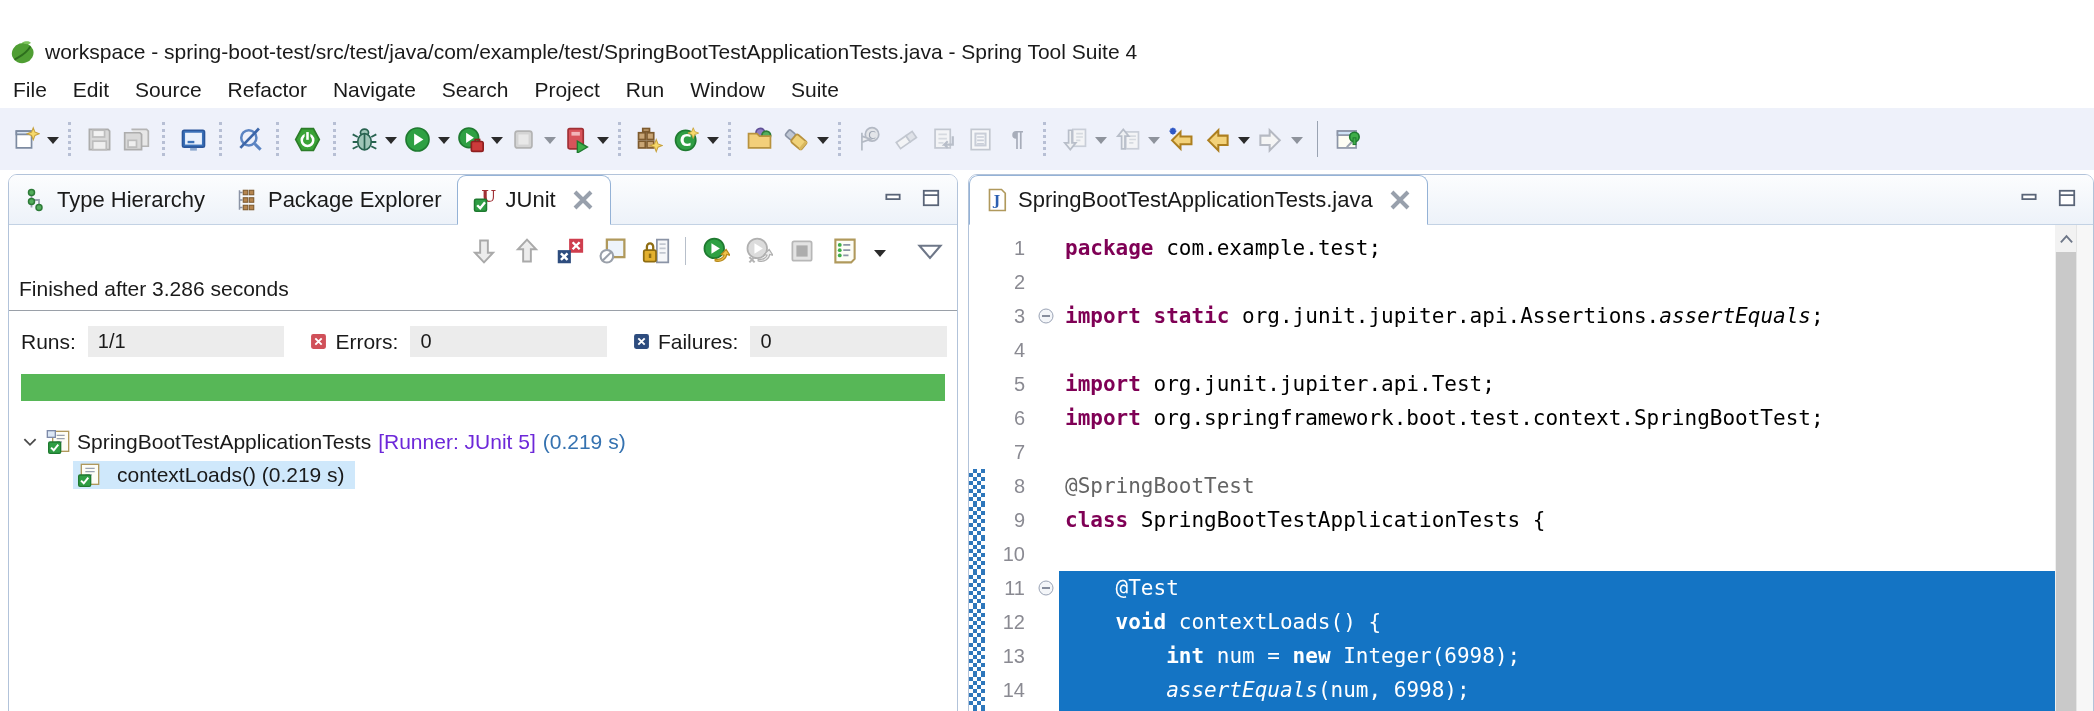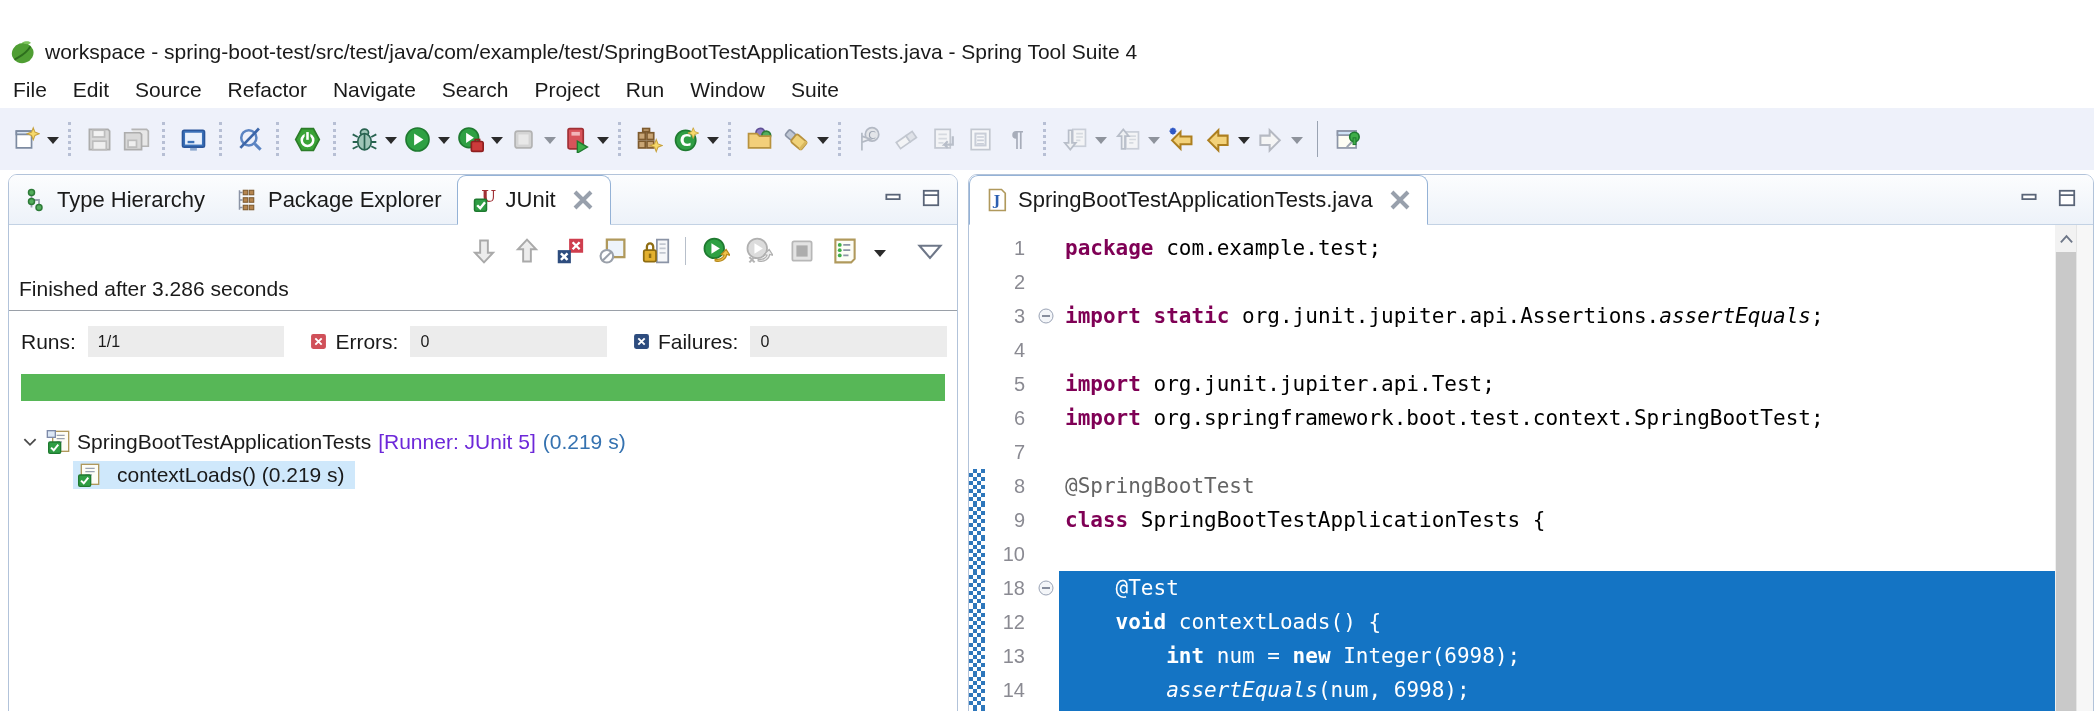--- a/index.html
+++ b/index.html
@@ -26,21 +26,21 @@
   .tab.active{background:#fff;border:1px solid #94b2d6;border-bottom:1px solid #fff;border-radius:9px 9px 0 0;margin-bottom:-1px;}
   .closex{margin-left:6px;display:flex;}
   .winbtns{margin-left:auto;display:flex;align-items:center;gap:18px;padding-right:16px;}
   
   .vtoolbar{height:52px;display:flex;justify-content:flex-end;align-items:center;gap:12px;padding-right:12px;}
   .vbtn{width:31px;height:31px;display:flex;align-items:center;justify-content:center;}
   .vbtn svg{width:28px;height:28px;}
   .vsep{width:1px;height:28px;background:#b7bfca;margin:0 2px;}
   .status{font-size:21px;padding:0 0 9px 10px;border-bottom:1px solid #9aa0a8;}
   .stats{display:flex;align-items:center;padding:15px 10px 0 12px;font-size:21px;}
-  .sfield{background:#ececec;height:31px;width:222px;display:flex;align-items:center;padding-left:10px;font-size:16px;margin-left:12px;}
+  .sfield{background:#ececec;height:31px;width:222px;display:flex;align-items:center;padding-left:10px;font-size:20px;margin-left:12px;}
   .sicon{display:flex;margin:0 8px 0 26px;}
   .sicon svg{width:17px;height:17px;}
   .progress{margin:17px 12px 0 12px;height:27px;background:#57b757;}
   .tree{margin-top:24px;font-size:21px;}
   .trow1{display:flex;align-items:center;height:33px;padding-left:12px;gap:7px;}
   .trow1 svg.expander{width:18px;height:18px;}
   .ticon{width:24px;height:24px;}
   .runner{color:#6d28d9;}
   .ttime{color:#3572b0;}
   .trow2{height:33px;padding-left:64px;display:flex;align-items:center;}
@@ -515,21 +515,21 @@
                 <circle cx="9" cy="9" r="7" fill="#f4f6f9" stroke="#9aa3b5"></circle>
                 <line x1="5" y1="9" x2="13" y2="9" stroke="#6b7486" stroke-width="1.6"></line>
               </svg></div><div class="cd"><span class="tok-kw">import static</span><span> org.junit.jupiter.api.Assertions.</span><span class="tok-it">assertEquals</span><span>;</span></div></div>
           <div class="cl"><div class="gr"></div><div class="gn">4</div><div class="gf"></div><div class="cd"></div></div>
           <div class="cl"><div class="gr"></div><div class="gn">5</div><div class="gf"></div><div class="cd"><span class="tok-kw">import</span><span> org.junit.jupiter.api.Test;</span></div></div>
           <div class="cl"><div class="gr"></div><div class="gn">6</div><div class="gf"></div><div class="cd"><span class="tok-kw">import</span><span> org.springframework.boot.test.context.SpringBootTest;</span></div></div>
           <div class="cl"><div class="gr"></div><div class="gn">7</div><div class="gf"></div><div class="cd"></div></div>
           <div class="cl"><div class="gr hatch"></div><div class="gn">8</div><div class="gf"></div><div class="cd"><span class="tok-ann">@SpringBootTest</span></div></div>
           <div class="cl"><div class="gr hatch"></div><div class="gn">9</div><div class="gf"></div><div class="cd"><span class="tok-kw">class</span><span> SpringBootTestApplicationTests {</span></div></div>
           <div class="cl"><div class="gr hatch"></div><div class="gn">10</div><div class="gf"></div><div class="cd"></div></div>
-          <div class="cl sel"><div class="gr hatch"></div><div class="gn">18</div><div class="gf"><svg width="18" height="18" viewBox="0 0 18 18">
+          <div class="cl sel"><div class="gr hatch"></div><div class="gn">11</div><div class="gf"><svg width="18" height="18" viewBox="0 0 18 18">
                 <circle cx="9" cy="9" r="7" fill="#f4f6f9" stroke="#9aa3b5"></circle>
                 <line x1="5" y1="9" x2="13" y2="9" stroke="#6b7486" stroke-width="1.6"></line>
               </svg></div><div class="cd"><span class="tok-ann">    @Test</span></div></div>
           <div class="cl sel"><div class="gr hatch"></div><div class="gn">12</div><div class="gf"></div><div class="cd"><span>    </span><span class="tok-kw">void</span><span> contextLoads() {</span></div></div>
           <div class="cl sel"><div class="gr hatch"></div><div class="gn">13</div><div class="gf"></div><div class="cd"><span>        </span><span class="tok-kw">int</span><span> num = </span><span class="tok-kw">new</span><span> Integer(6998);</span></div></div>
           <div class="cl sel"><div class="gr hatch"></div><div class="gn">14</div><div class="gf"></div><div class="cd"><span>        </span><span class="tok-it">assertEquals</span><span>(num, 6998);</span></div></div>
           <div class="cl sel"><div class="gr hatch"></div><div class="gn">15</div><div class="gf"></div><div class="cd"><span>    }</span></div></div>
         </div>
       <div class="sb">
         <div class="sb-btn">

